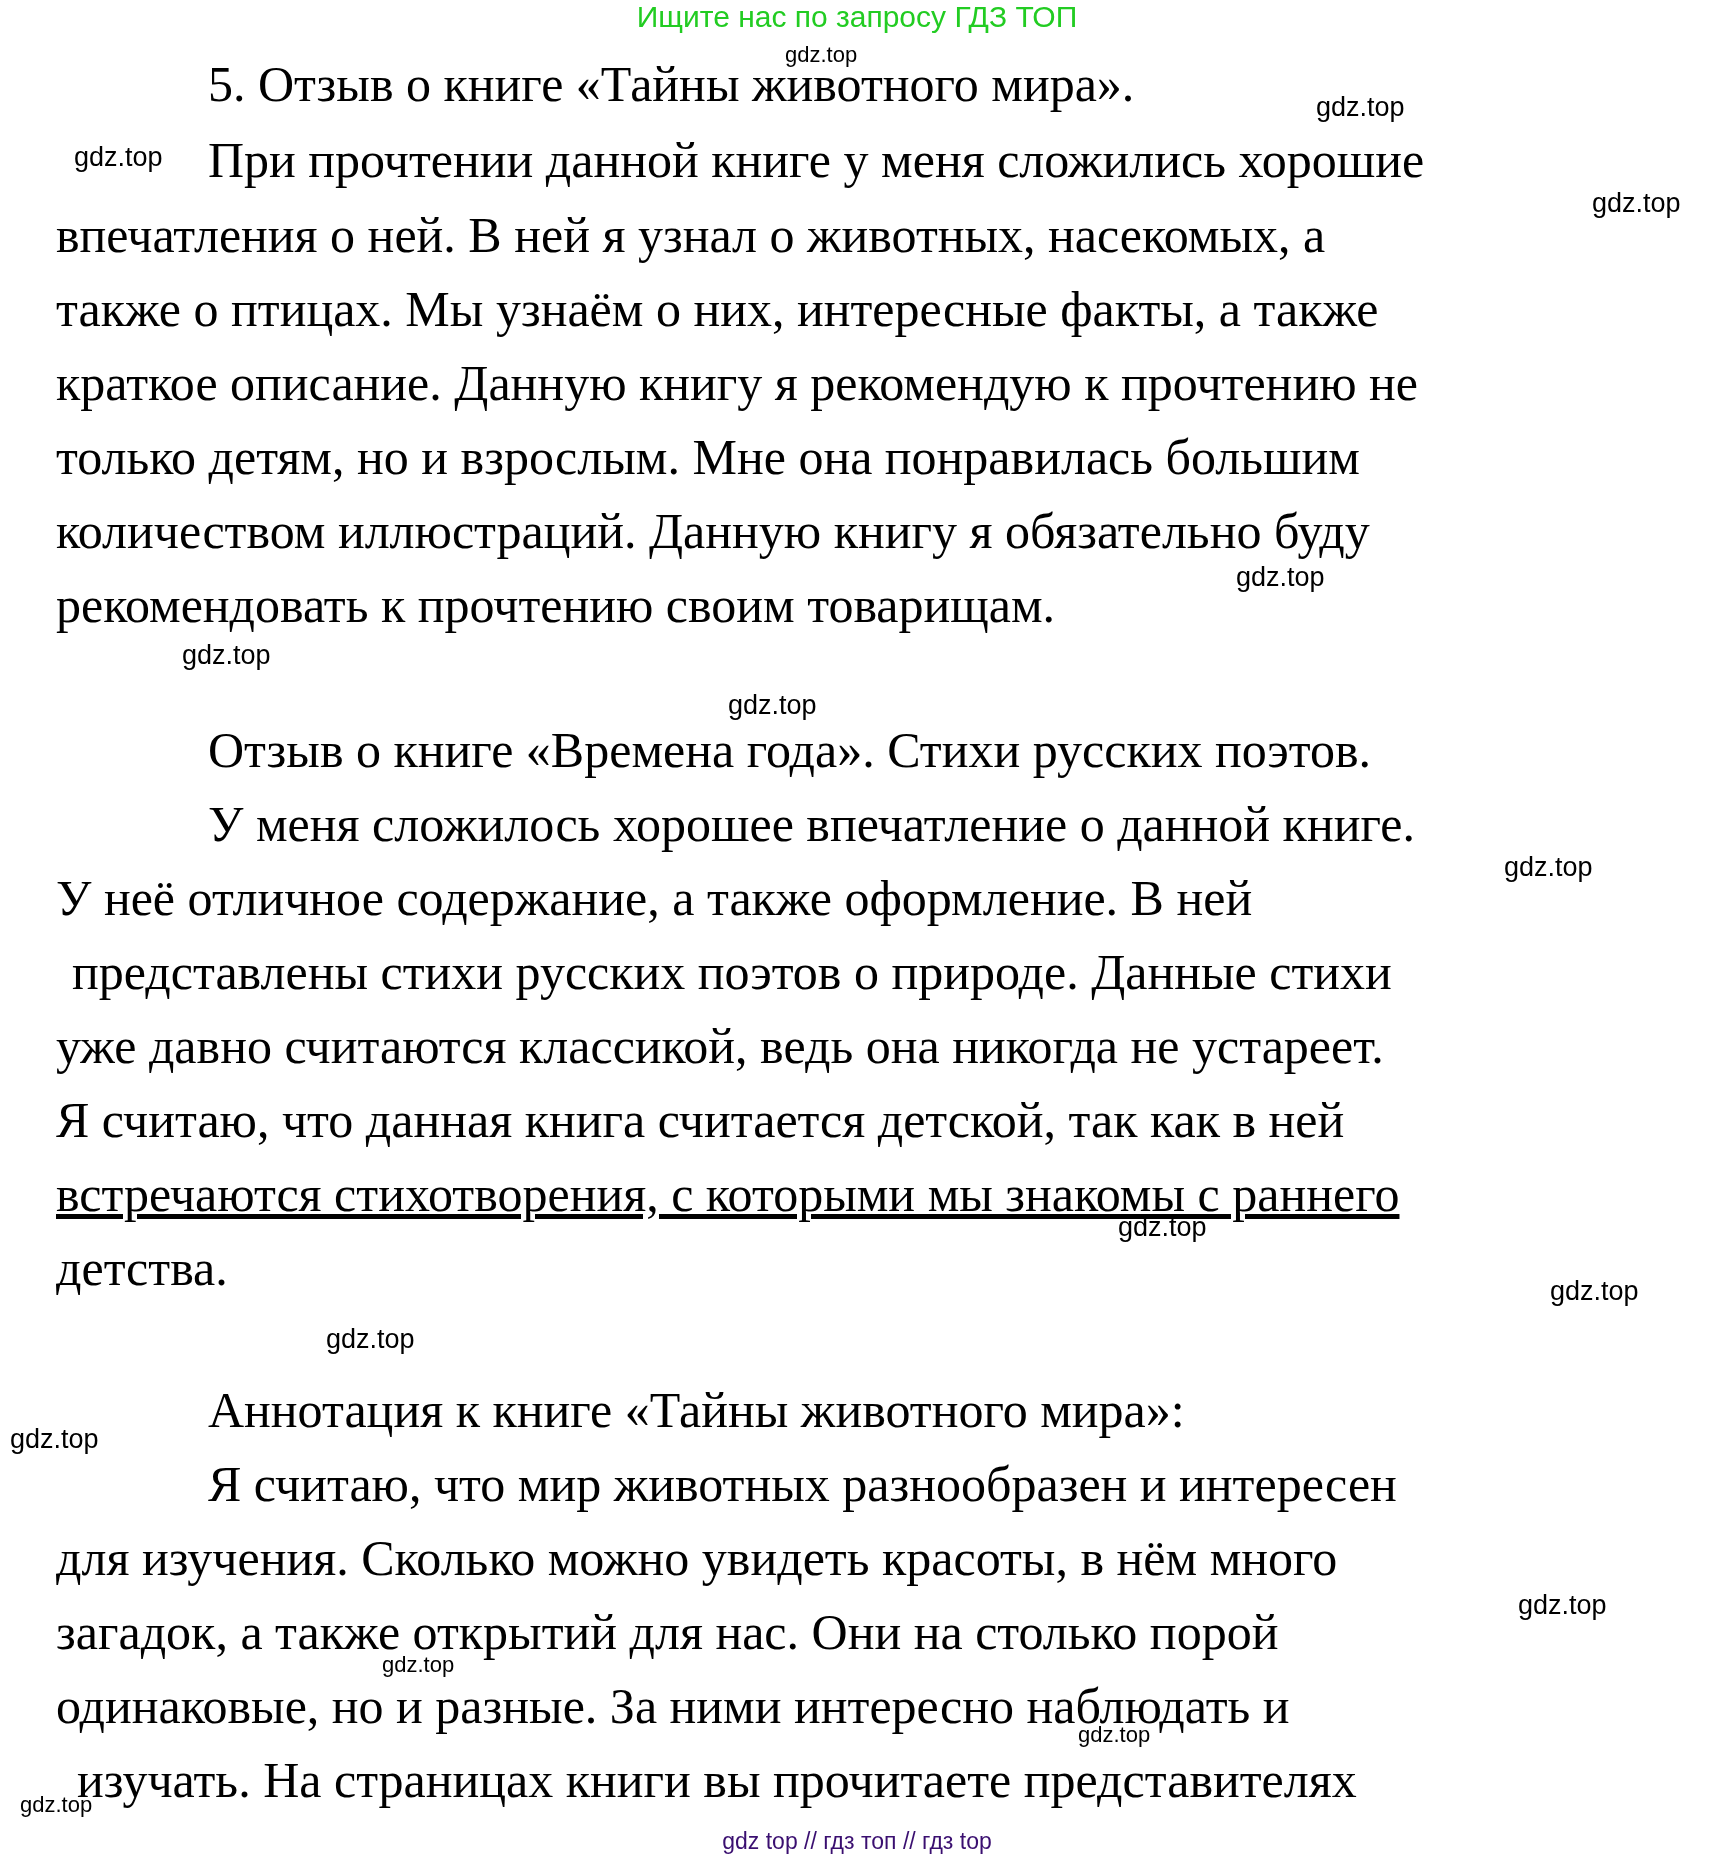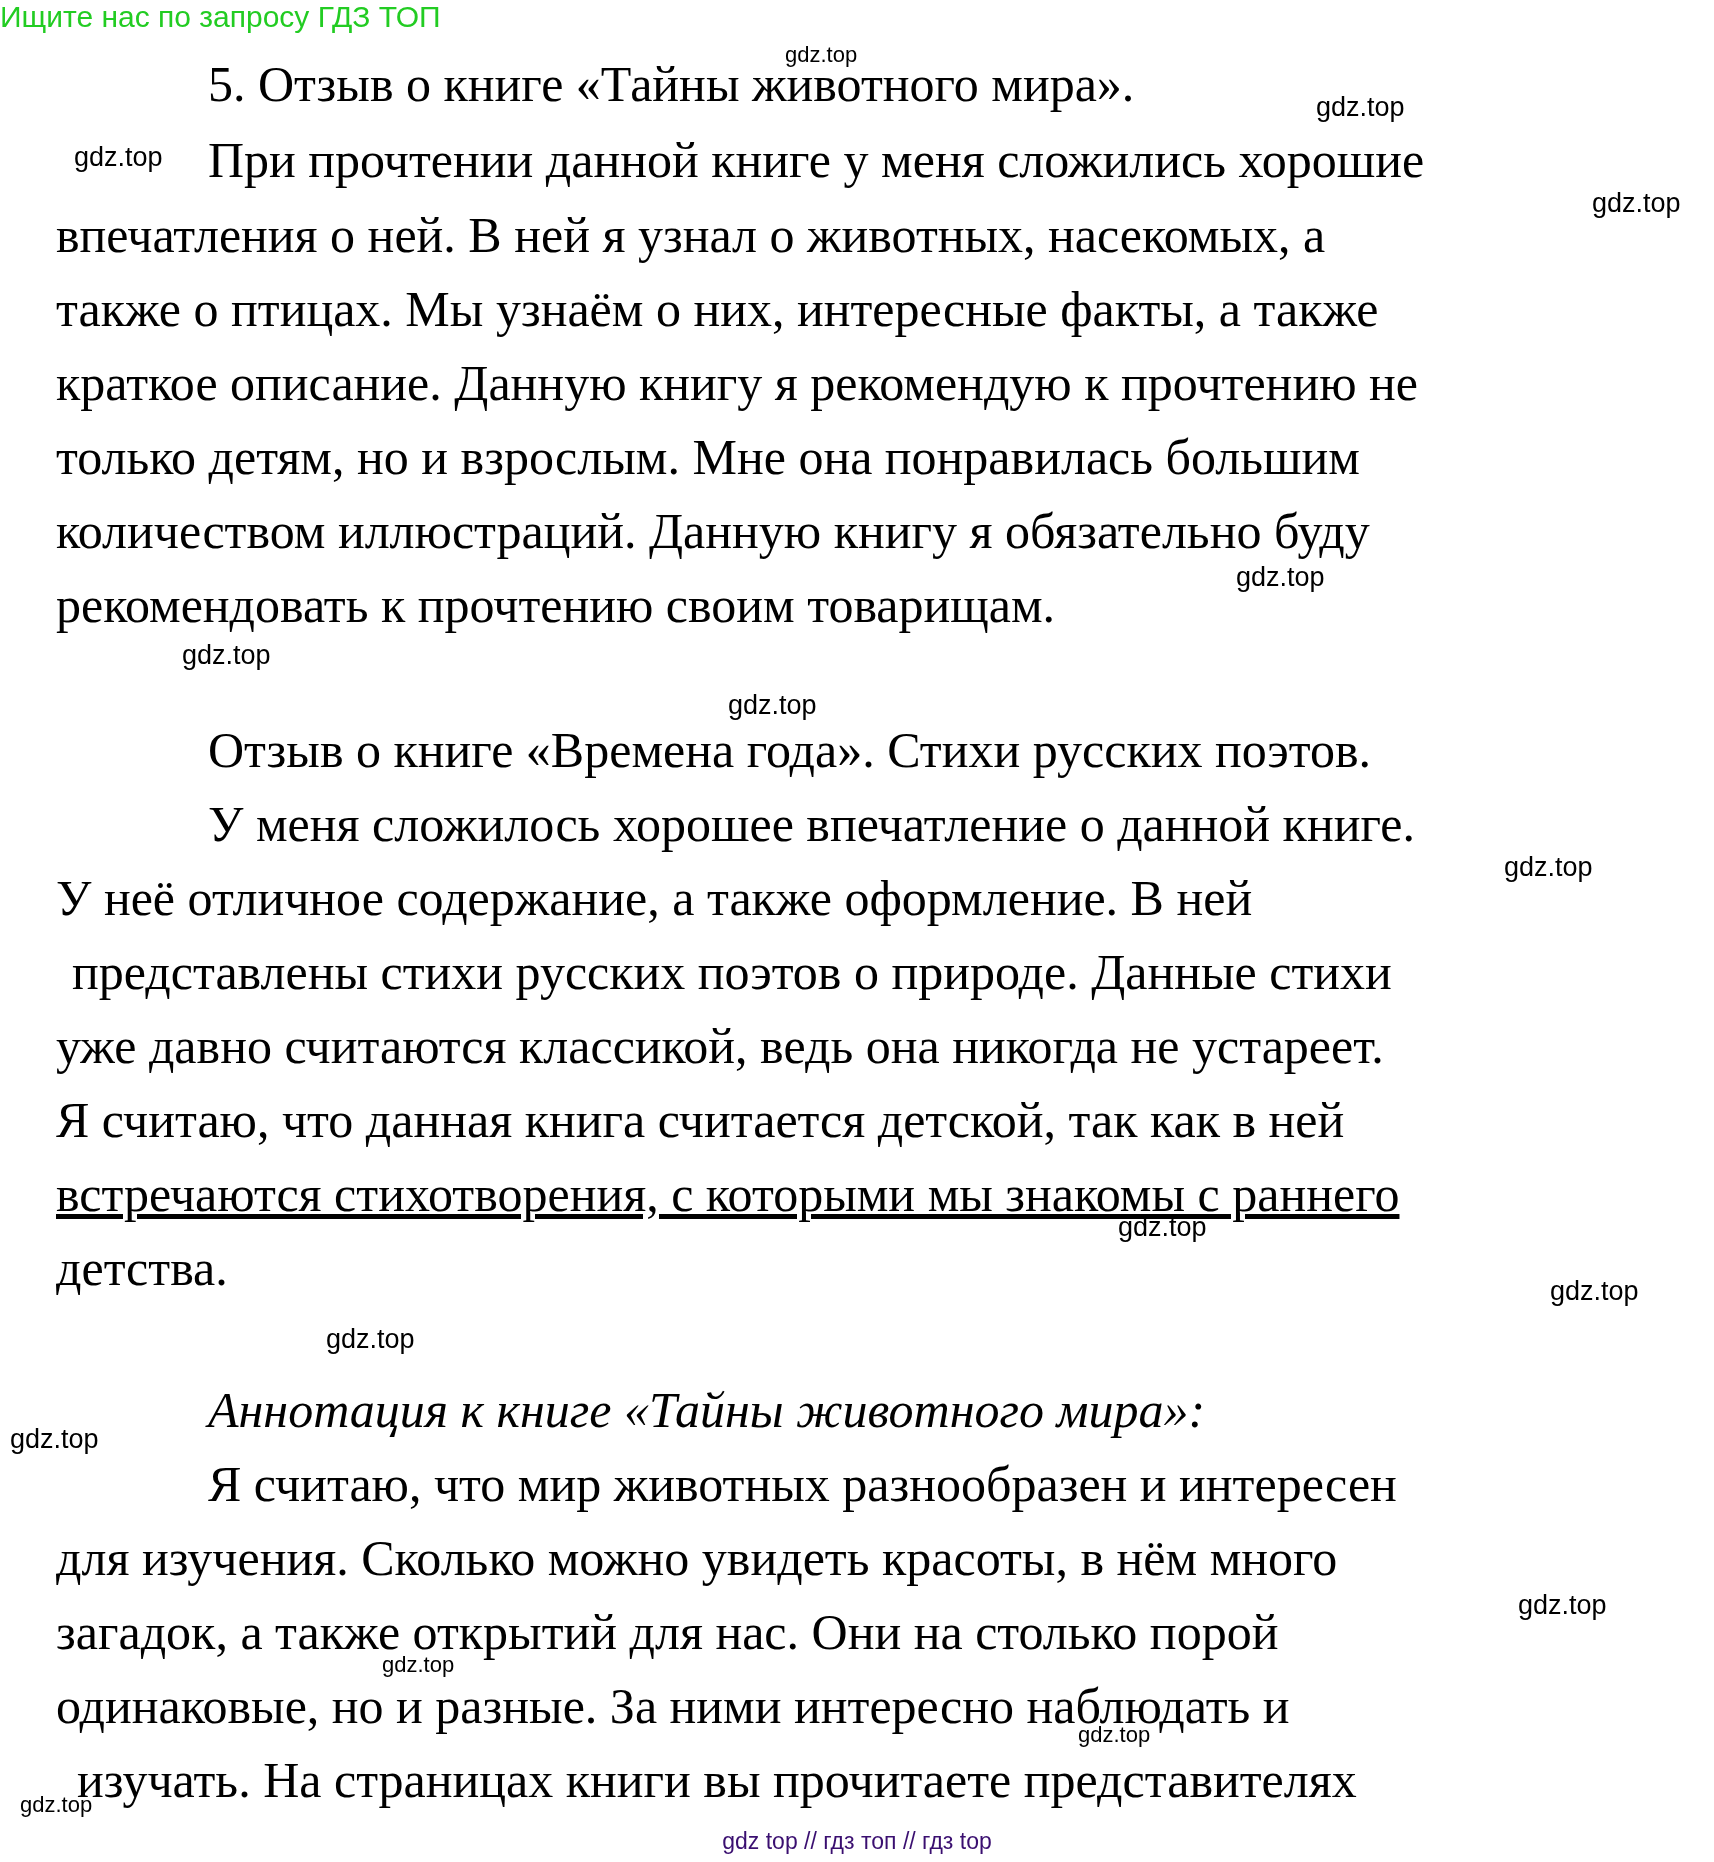--- a/index.html
+++ b/index.html
@@ -1,17 +1,17 @@
 <!DOCTYPE html>
 <html><head>
 <meta charset="utf-8">
 <style>
   html, body { margin:0; padding:0; background:#ffffff; }
   body { width:1714px; height:1862px; position:relative; overflow:hidden; }
-  .banner { position:absolute; top:0; left:0; width:1714px; text-align:left;
+  .banner { position:absolute; top:0; left:0; width:1714px; text-align:center;
     font-family:"Liberation Sans", sans-serif; font-size:30px; line-height:34px; color:#22cc22; }
   .footer { position:absolute; top:1824px; left:0; width:1714px; text-align:center;
     font-family:"Liberation Sans", sans-serif; font-size:23px; line-height:34px; color:#3a0f70; }
   .line { position:absolute; font-family:"Liberation Serif", serif; font-size:50px; line-height:60px;
     color:#000; white-space:nowrap; transform-origin:left top; }
   .wm { position:absolute; font-family:"Liberation Sans", sans-serif; font-size:27px; line-height:30px;
     color:#000000; white-space:nowrap; }
   .wm.sm { font-size:22px; }
 </style>
 </head>
@@ -32,21 +32,21 @@
 
   <div class="line" style="left:208px;top:720px;">Отзыв о книге «Времена года». Стихи русских поэтов.</div>
   <div class="line" style="left:208px;top:794px;">У меня сложилось хорошее впечатление о данной книге.</div>
   <div class="line" style="left:56px;top:868px;">У неё отличное содержание, а также оформление. В ней</div>
   <div class="line" style="left:72px;top:942px;">представлены стихи русских поэтов о природе. Данные стихи</div>
   <div class="line" style="left:56px;top:1016px;">уже давно считаются классикой, ведь она никогда не устареет.</div>
   <div class="line" style="left:56px;top:1090px;">Я считаю, что данная книга считается детской, так как в ней</div>
   <div class="line" style="left:56px;top:1164px;text-decoration:underline;">встречаются стихотворения, с которыми мы знакомы с раннего</div>
   <div class="line" style="left:56px;top:1238px;text-align:right;">детства.</div>
 
-  <div class="line" style="left:208px;top:1380px;font-style:italic;">Аннотация к книге «Тайны животного мира»:</div>
+  <div class="line" style="left:208px;top:1380px;">Аннотация к книге «Тайны животного мира»:</div>
   <div class="line" style="left:208px;top:1454px;">Я считаю, что мир животных разнообразен и интересен</div>
   <div class="line" style="left:56px;top:1528px;">для изучения. Сколько можно увидеть красоты, в нём много</div>
   <div class="line" style="left:56px;top:1602px;">загадок, а также открытий для нас. Они на столько порой</div>
   <div class="line" style="left:56px;top:1676px;">одинаковые, но и разные. За ними интересно наблюдать и</div>
   <div class="line" style="left:56px;top:1750px;margin-left:21px;">изучать. На страницах книги вы прочитаете представителях</div>
 </div>
 
 <div class="wm sm" style="left:785px;top:40px;">gdz.top</div>
 <div class="wm" style="left:1316px;top:92px;">gdz.top</div>
 <div class="wm" style="left:74px;top:142px;">gdz.top</div>

